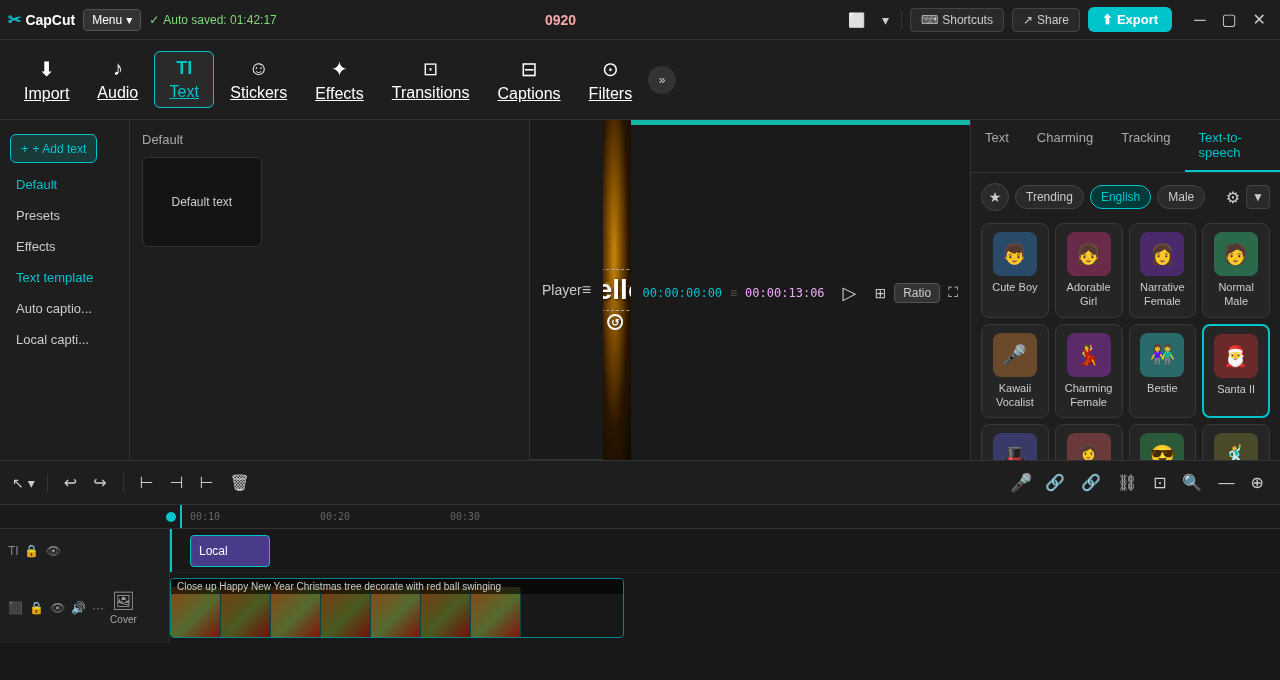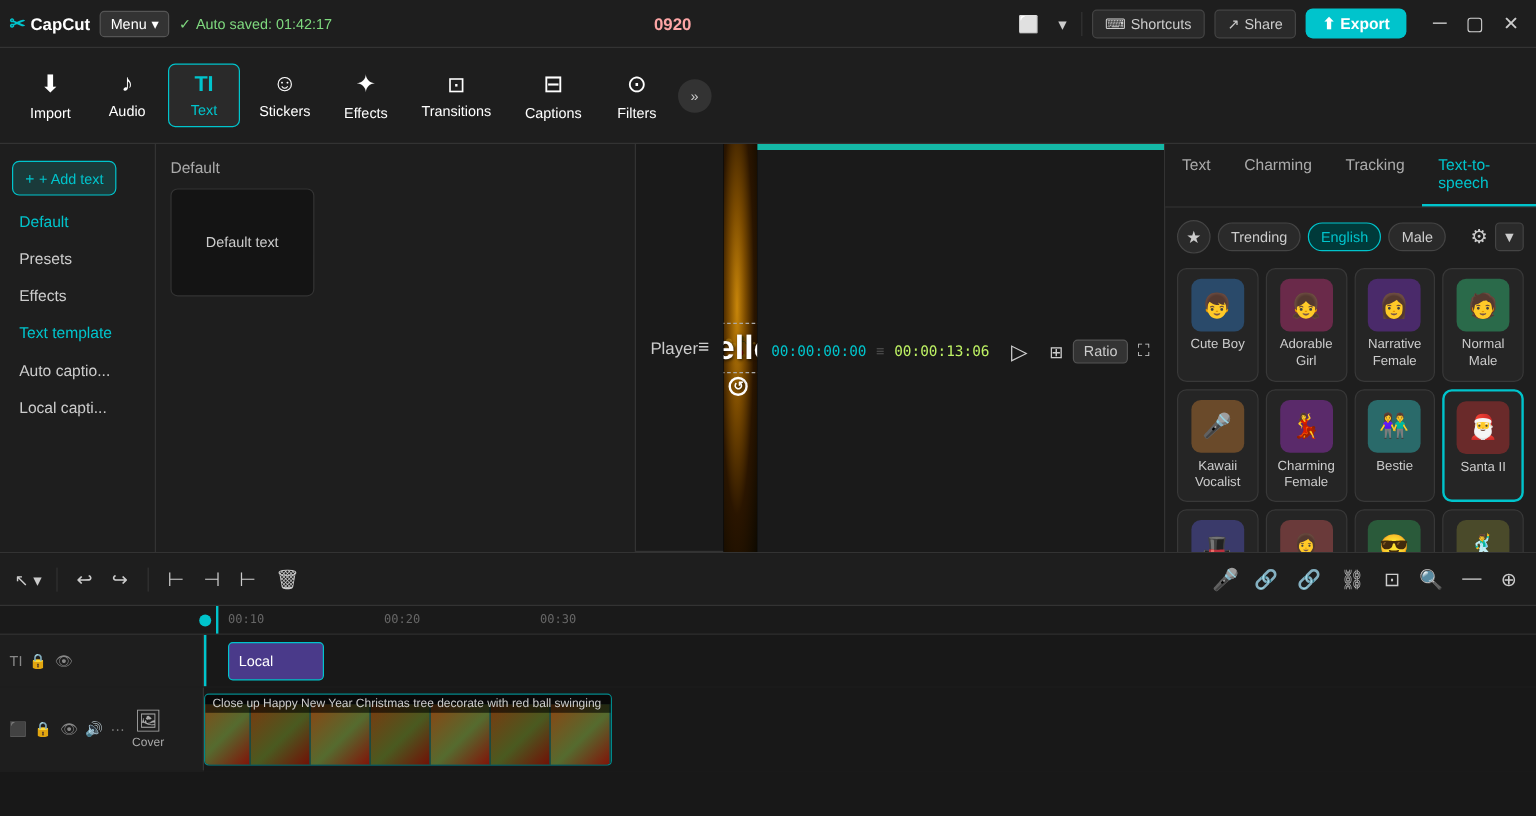--- a/index.html
+++ b/index.html
@@ -73,21 +73,21 @@
     }
     .tool-item {
       display: flex; flex-direction: column; align-items: center; justify-content: center;
       padding: 6px 12px; border-radius: 6px; cursor: pointer; gap: 4px;
       min-width: 60px;
     }
     .tool-item.active {
       background: #2a2a2a; border: 1px solid #00c4cc; color: #00c4cc;
     }
     .tool-icon { font-size: 20px; }
-    .tool-label { font-size: 12px; }
+    .tool-label { font-size: 16px; text-decoration: underline; }
     .tool-item.active .tool-label { color: #00c4cc; }
     .toolbar-more { 
       width: 28px; height: 28px; background: #333; border-radius: 50%;
       display: flex; align-items: center; justify-content: center;
       cursor: pointer; color: #ccc; font-size: 12px;
     }
 
     
     .main {
       display: flex; height: calc(680px - 40px - 80px - 220px);
@@ -170,21 +170,21 @@
       display: flex; align-items: center; justify-content: center;
       font-size: 10px;
     }
     .player-controls {
       display: flex; align-items: center; gap: 8px;
       padding: 6px 12px; background: #1a1a1a;
       border-top: 5px solid #14b8a6;
     }
     .time-current { color: #00c4cc; font-size: 12px; font-family: monospace; }
     .time-separator { color: #555; font-size: 12px; }
-    .time-total { color: #bef264; font-size: 12px; font-family: monospace; }
+    .time-total { color: #f0abfc; font-size: 12px; font-family: monospace; }
     .play-btn {
       background: none; border: none; color: #ccc; cursor: pointer;
       font-size: 18px; padding: 2px;
     }
     .spacer { flex: 1; }
     .ratio-btn {
       background: #333; border: 1px solid #555; color: #ccc;
       padding: 2px 8px; border-radius: 4px; cursor: pointer; font-size: 12px;
     }
     .fullscreen-btn { background: none; border: none; color: #ccc; cursor: pointer; font-size: 14px; }
@@ -676,21 +676,21 @@
         <button class="track-ctrl-btn">🔒</button>
         <button class="track-ctrl-btn">👁</button>
         <button class="track-ctrl-btn">🔊</button>
         <button class="track-ctrl-btn">···</button>
         <button class="cover-btn">
           <span class="cover-icon">🖼</span>
           <span>Cover</span>
         </button>
       </div>
       <div class="track-area" style="height:70px;">
-        <div class="video-clip" style="width:340px;height:60px;left:0px;top:5px;justify-content:flex-end;">
+        <div class="video-clip" style="width:454px;height:60px;left:0px;top:5px;">
           <div class="video-clip-label">Close up Happy New Year Christmas tree decorate with red ball swinging</div>
           <div class="video-thumbnails" style="margin-top:16px;">
             <div class="thumb" style="background:linear-gradient(135deg,#8B4513,#556B2F,#8B0000);"></div>
             <div class="thumb" style="background:linear-gradient(135deg,#7a3a10,#4a5a20,#7a0000);"></div>
             <div class="thumb" style="background:linear-gradient(135deg,#8B4513,#556B2F,#8B0000);"></div>
             <div class="thumb" style="background:linear-gradient(135deg,#7a3a10,#4a5a20,#7a0000);"></div>
             <div class="thumb" style="background:linear-gradient(135deg,#8B4513,#556B2F,#8B0000);"></div>
             <div class="thumb" style="background:linear-gradient(135deg,#7a3a10,#4a5a20,#7a0000);"></div>
             <div class="thumb" style="background:linear-gradient(135deg,#8B4513,#556B2F,#8B0000);"></div>
           </div>

